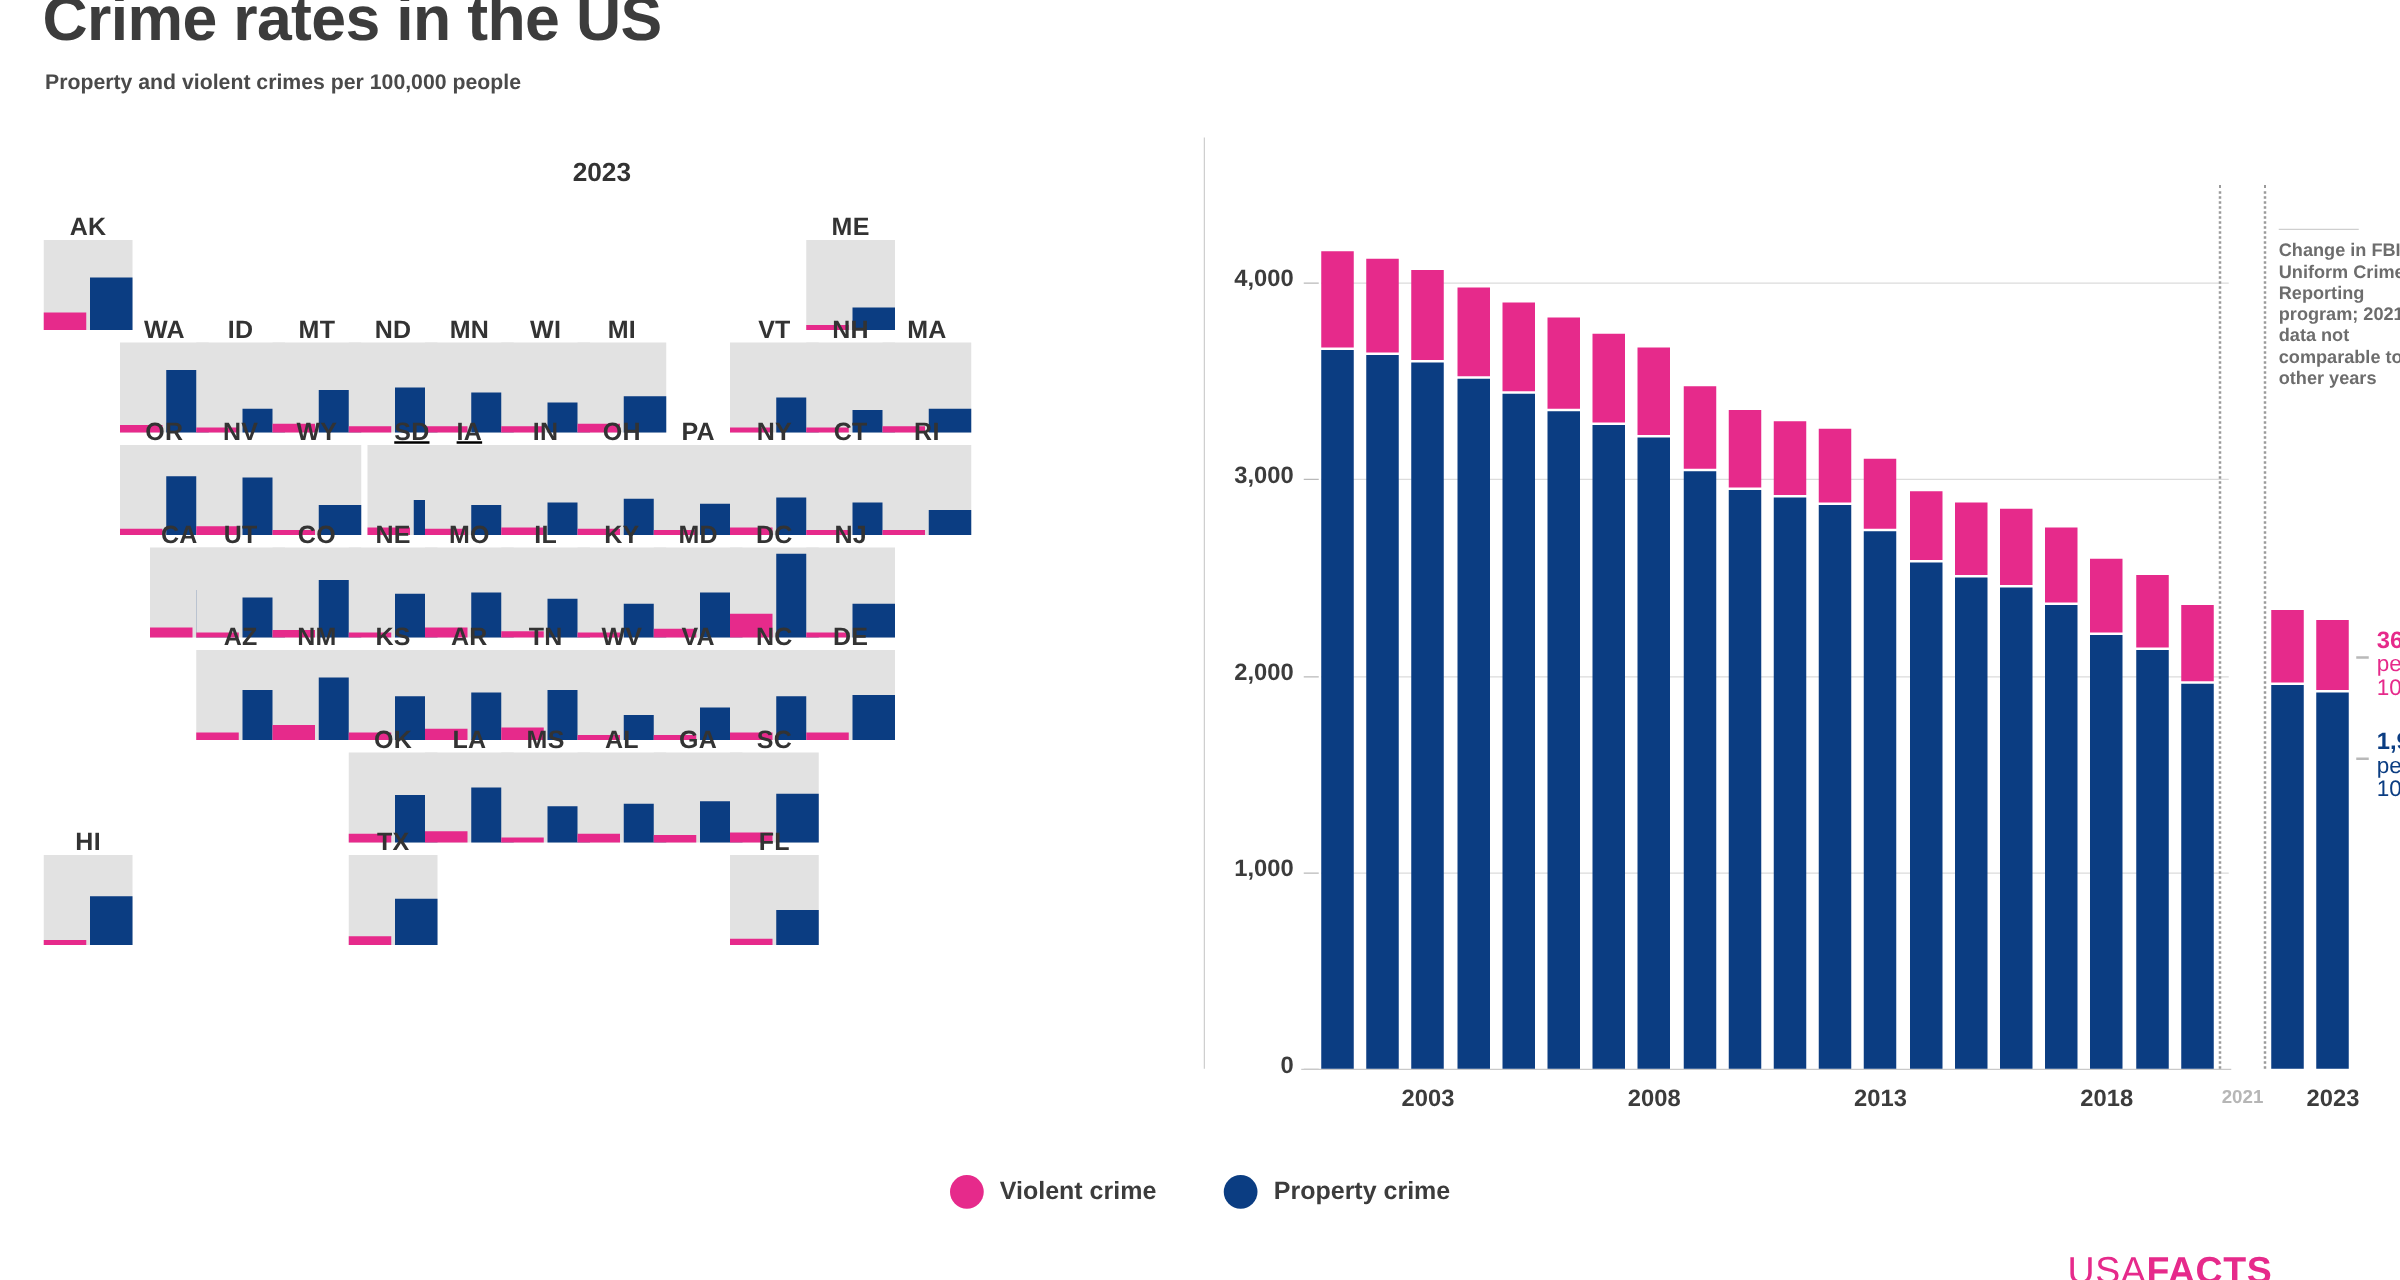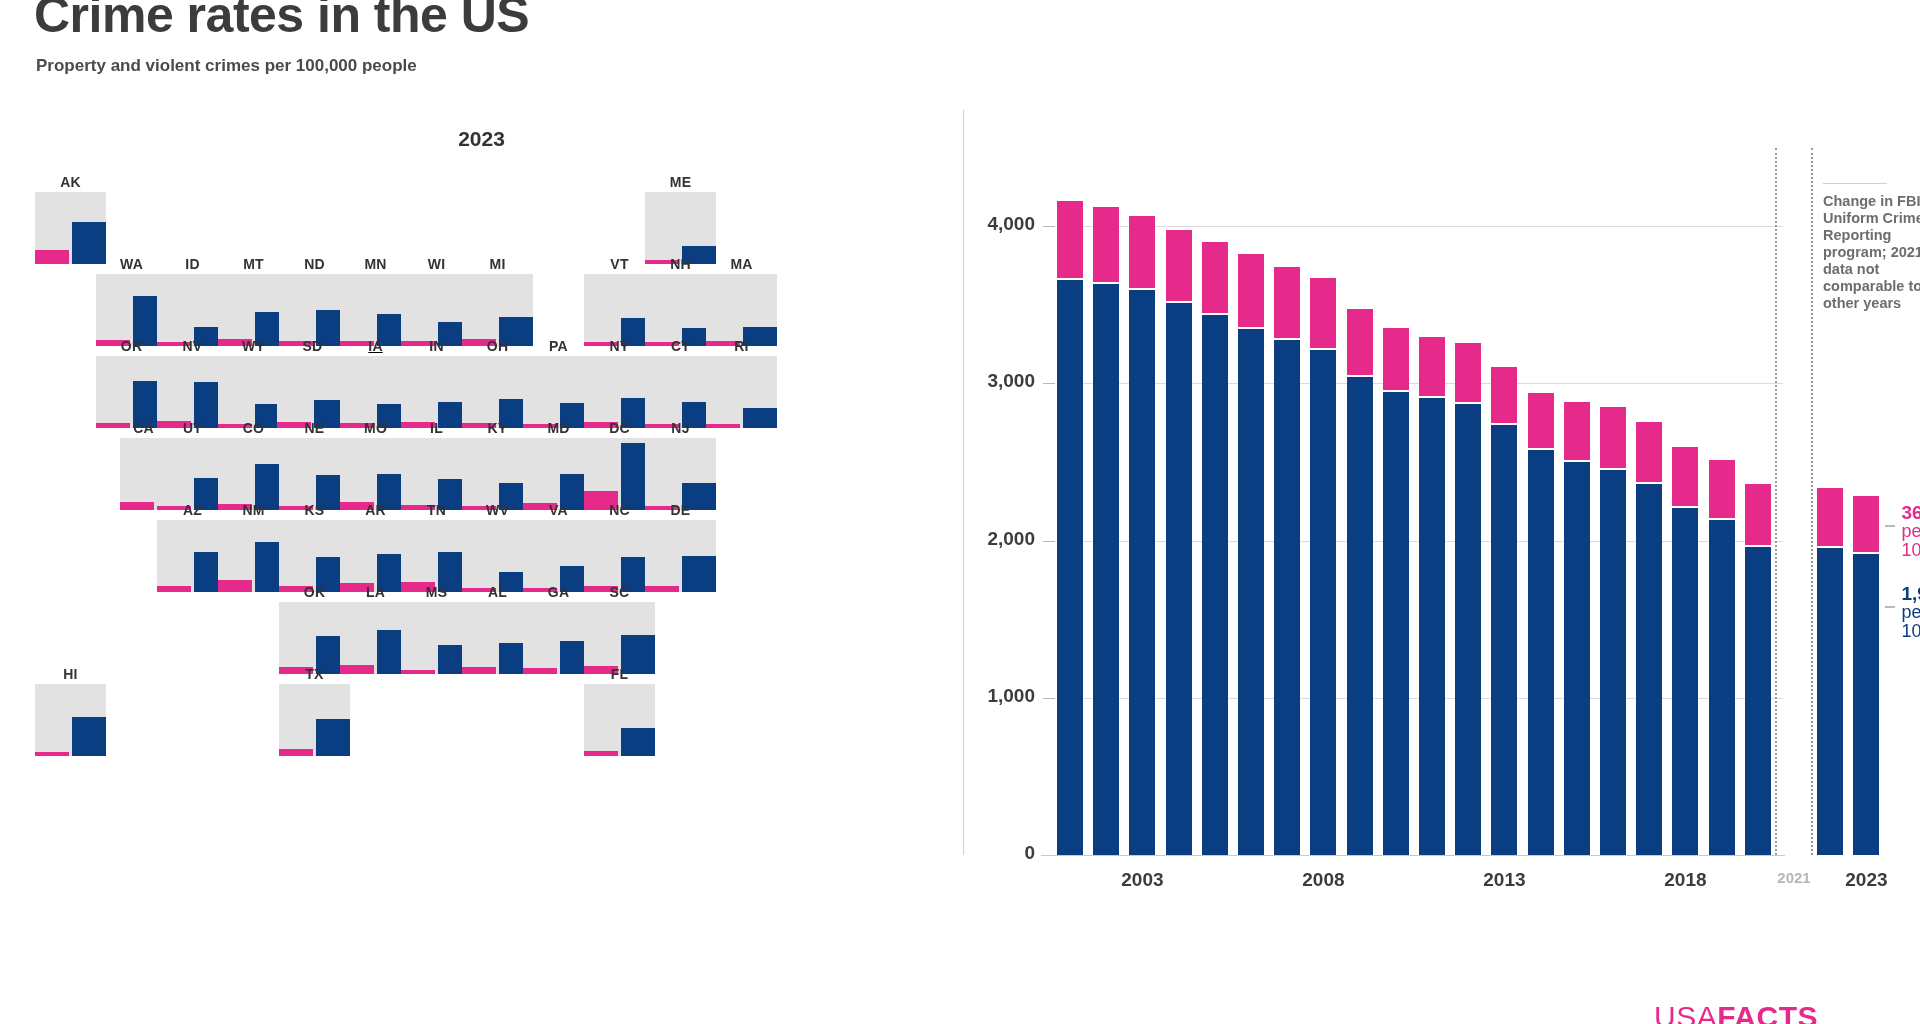--- a/index.html
+++ b/index.html
@@ -33,21 +33,21 @@
   .left-panel { position: absolute; left: 0; top: 0; width: 963px; height: 900px; }
   .panel-head {
     position: absolute; font-size: 21px; font-weight: 700; color: #333;
     text-align: center; white-space: nowrap;
   }
   #left-head { left: 0; top: 127px; width: 963px; }
   #right-head { left: 963px; top: 127px; width: 957px; }
 
   .state-cell { position: absolute; width: 71px; }
   .state-abbr {
-    font-size: 14px; font-weight: 700; color: #333;
+    font-size: 20px; font-weight: 700; color: #333;
     text-align: center; line-height: 20px; height: 20px;
     letter-spacing: 0.2px;
   }
   .state-plot {
     position: relative; width: 71px; height: 72px;
     background: #e2e2e2;
   }
   .sbar { position: absolute; bottom: 0; }
   .sbar.violent { left: 0;  width: 34px; background: #e62a8b; }
   .sbar.property{ right: 0; width: 34px; background: #0b3d82; }
@@ -228,21 +228,21 @@
           <div class="sbar property" style="height: 46.3091px; background: rgb(11, 61, 130);"></div>
         </div>
       </div>
       <div class="state-cell" style="left: 218px; top: 336px;">
         <div class="state-abbr">WY</div>
         <div class="state-plot">
           <div class="sbar violent" style="height: 4px; background: rgb(230, 42, 139);"></div>
           <div class="sbar property" style="height: 24.48px; background: rgb(11, 61, 130);"></div>
         </div>
       </div>
-      <div class="state-cell" style="left: 277px; top: 336px;">
+      <div class="state-cell" style="left: 294px; top: 336px; text-decoration: underline;">
         <div class="state-abbr">SD</div>
         <div class="state-plot">
           <div class="sbar violent" style="height: 5.98909px; background: rgb(230, 42, 139);"></div>
           <div class="sbar property" style="height: 27.54px; background: rgb(11, 61, 130);"></div>
         </div>
       </div>
       <div class="state-cell" style="left: 340px; top: 336px; text-decoration: underline;">
         <div class="state-abbr">IA</div>
         <div class="state-plot">
           <div class="sbar violent" style="height: 4.66364px; background: rgb(230, 42, 139);"></div>
@@ -609,17 +609,27 @@
         <span class="sm">100K</span>
       </div>
       <div class="callout-dash" style="left: 922.4px; top: 605.648px;"></div>
       <div class="callout property" style="left: 938.4px; top: 583.648px; color: rgb(11, 61, 130);">
         <span class="big">1,917</span>
         <span class="sm">per</span>
         <span class="sm">100K</span>
       </div>
     </div>
 
+  <div class="legend" id="legend">
+      <div class="legend-item">
+        <span class="legend-dot violent" style="background: rgb(230, 42, 139);"></span>
+        <span class="legend-label">Violent crime</span>
+      </div>
+      <div class="legend-item">
+        <span class="legend-dot property" style="background: rgb(11, 61, 130);"></span>
+        <span class="legend-label">Property crime</span>
+      </div>
+    </div>
 
 
   <div class="logo"><span class="thin">USA</span><span>FACTS</span></div>
 
 </div>
 
 </body></html>

